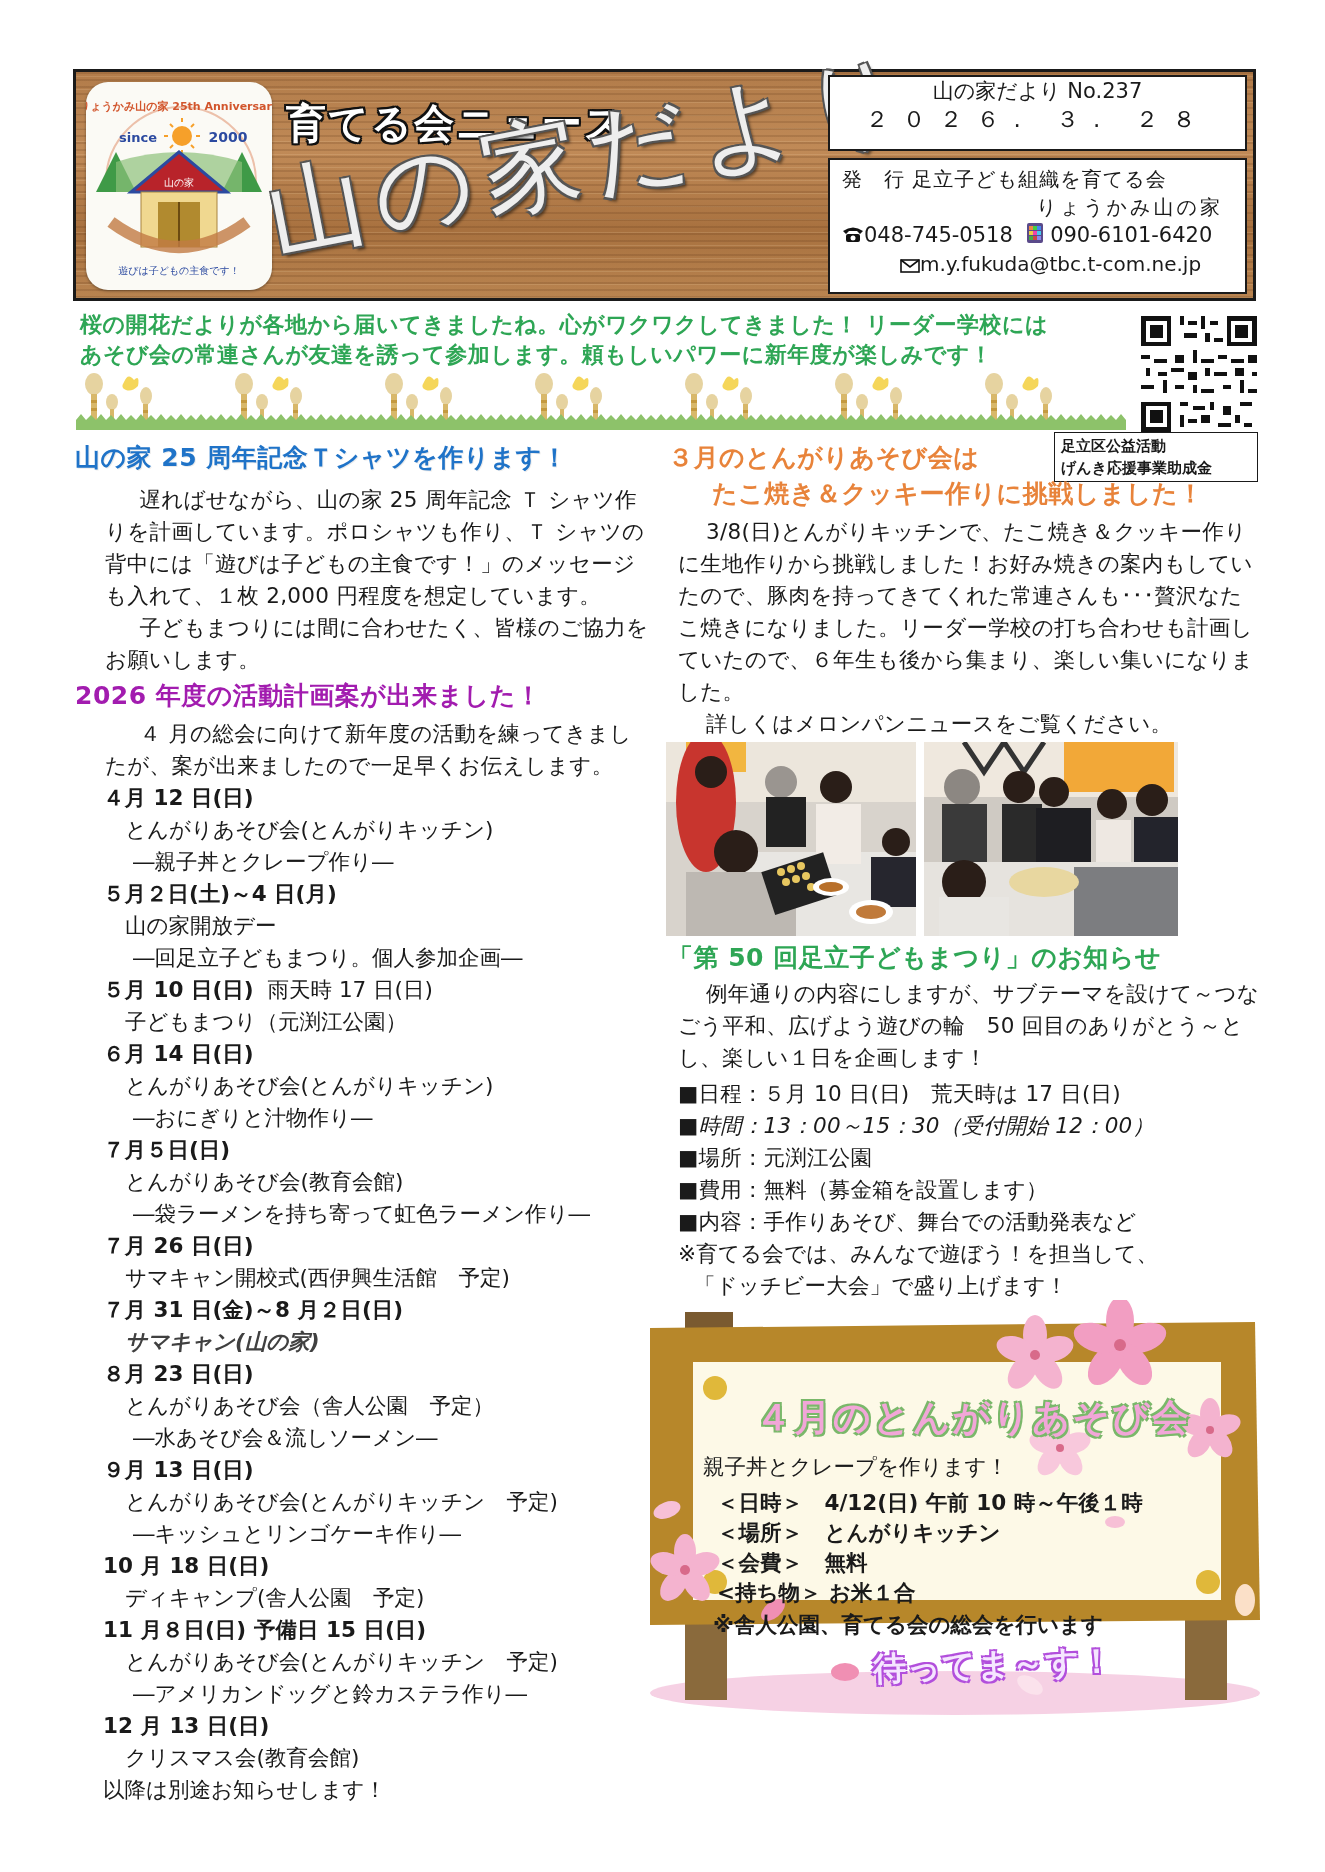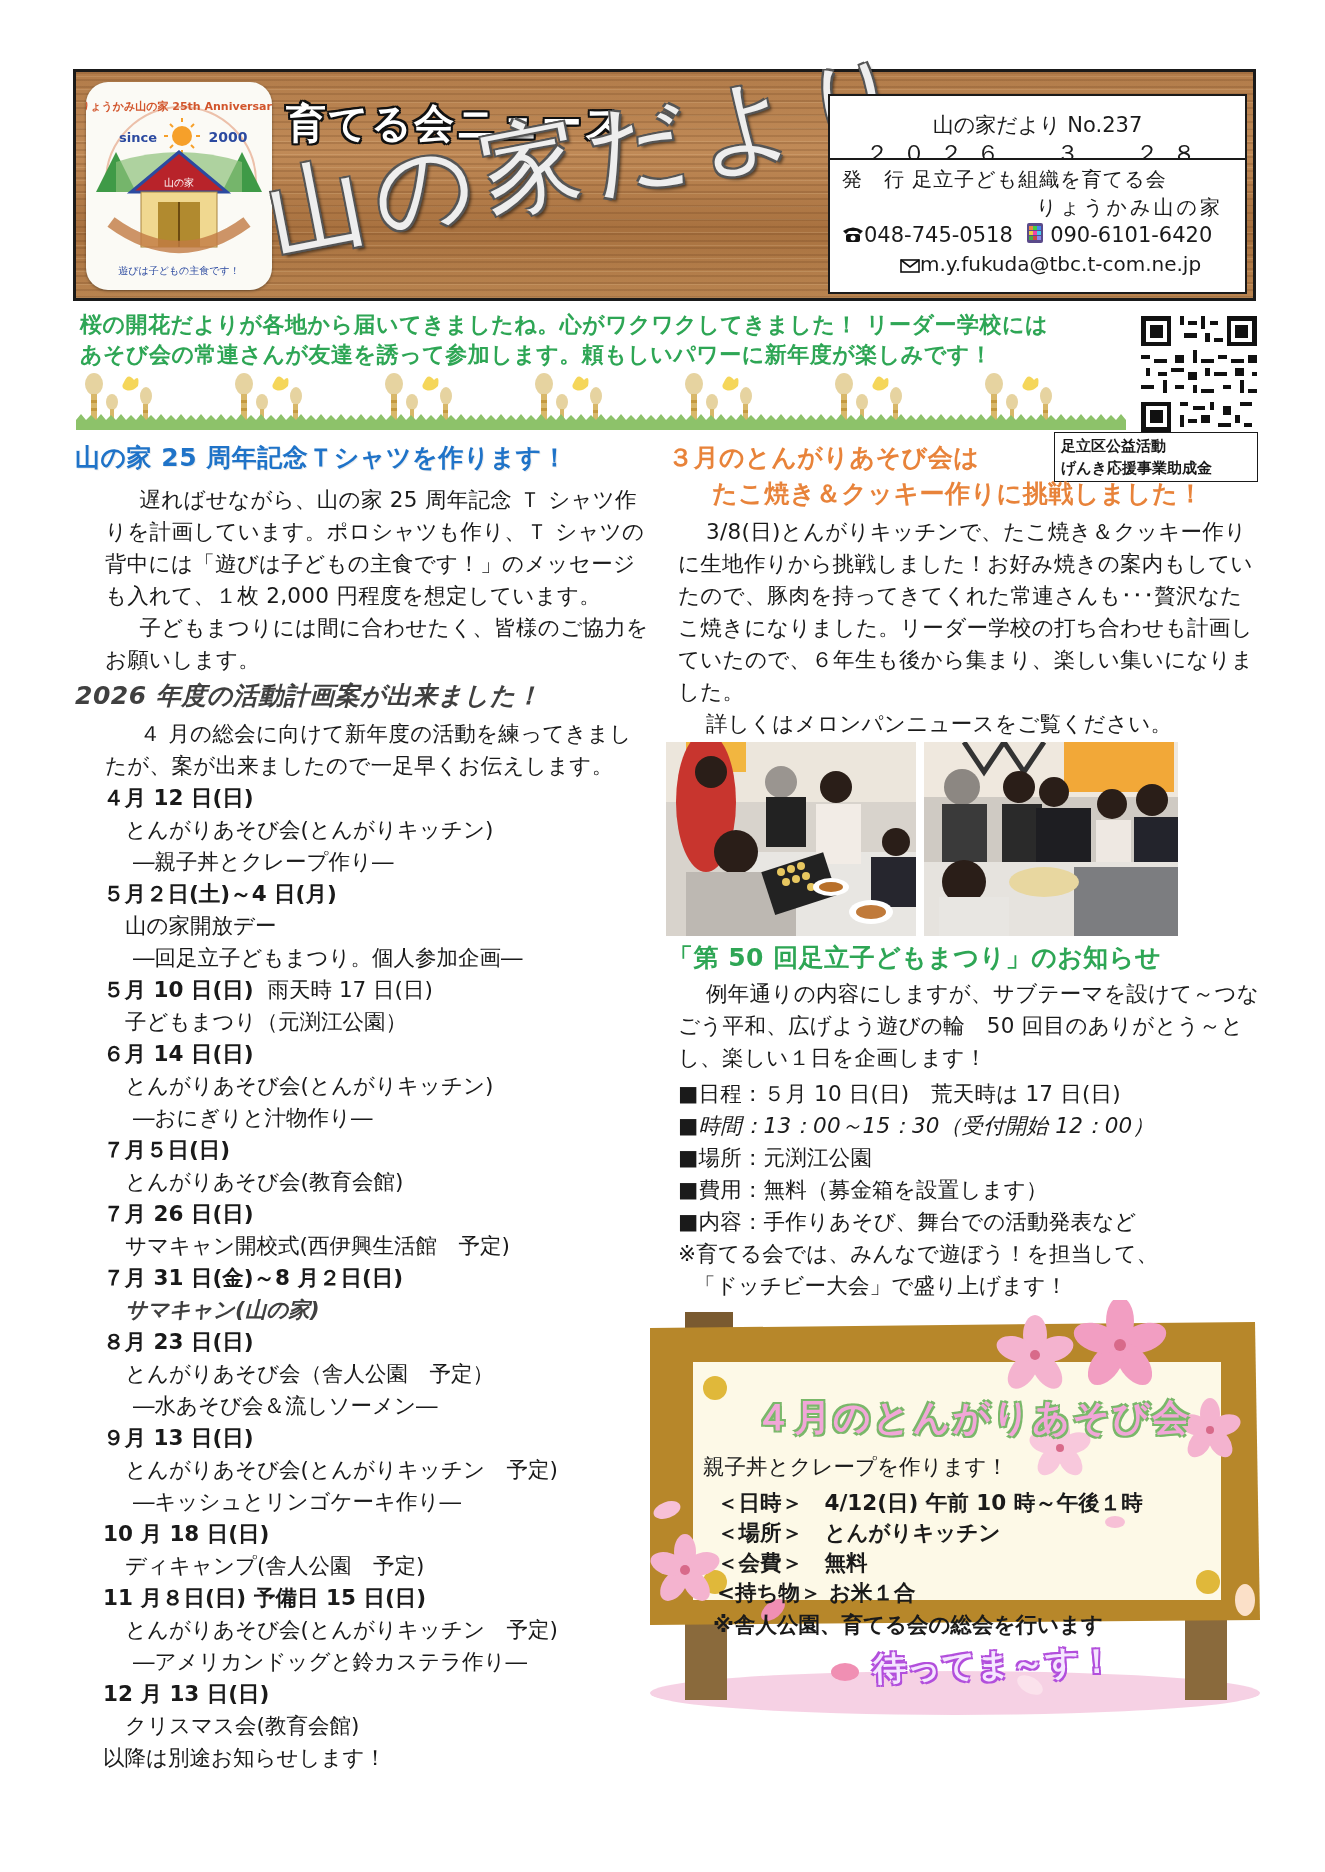--- a/index.html
+++ b/index.html
@@ -27,22 +27,22 @@
     text-shadow: -2px -2px 0 #111, 2px -2px 0 #111, -2px 2px 0 #111, 2px 2px 0 #111, 0 2px 0 #111, 2px 0 0 #111, 0 -2px 0 #111, -2px 0 0 #111;
   }
   .header-title {
     position: absolute; left: 205px; top: 80px; font-size: 98px; color: #eeeeee;
     letter-spacing: 10px; transform: rotate(-11deg); transform-origin: left bottom;
     font-family: "DejaVu Sans", sans-serif; font-weight: normal;
     text-shadow: -2px -2px 0 #555, 2px -2px 0 #555, -2px 2px 0 #555, 2px 2px 0 #555, 3px 4px 3px rgba(0,0,0,0.5);
     white-space: nowrap;
   }
   .issue-box {
-    position: absolute; left: 752px; top: 22px; width: 419px; height: 76px;
-    background: #ffffff; border: 2px solid #1a1a1a; text-align: center; font-size: 21px; line-height: 28px; padding-top: 15px;
+    position: absolute; left: 752px; top: 3px; width: 419px; height: 76px;
+    background: #ffffff; border: 2px solid #1a1a1a; text-align: center; font-size: 21px; line-height: 28px; padding-top: 0;
   }
   .issue-date { letter-spacing: 14px; font-size: 23px; }
   .pub-box {
     position: absolute; left: 752px; top: 86px; width: 419px; height: 136px;
     background: #ffffff; border: 2px solid #1a1a1a; font-size: 20px; line-height: 28px; padding: 5px 12px;
   }
   .pub-line1 { letter-spacing: 1px; }
   .pub-line2 { text-align: right; padding-right: 10px; letter-spacing: 3px; }
   .pub-line3 { white-space: nowrap; font-size: 21px; }
   .pub-line4 { padding-left: 58px; font-size: 20px; }
@@ -63,21 +63,21 @@
   
   .col { position: absolute; font-size: 21.5px; line-height: 32px; }
   .col-left { left: 75px; top: 440px; width: 575px; }
   .col-right { left: 668px; top: 440px; width: 590px; }
 
   .h-blue, .h-red, .h-orange, .h-green {
     font-weight: bold; font-size: 25px; line-height: 36px; letter-spacing: 0.5px;
     font-family: "DejaVu Sans", sans-serif;
   }
   .h-blue { color: #1f73c8; text-shadow: 1px 1px 0 rgba(0,0,0,0.08); }
-  .h-red { color: #404040; font-style: italic; }
+  .h-red { color: #a21caf; }
   .h-orange { color: #e8833a; }
   .h-green { color: #2ea655; }
 
   .para { text-indent: 1.6em; padding-left: 30px; letter-spacing: 0.3px; }
   .para-r { text-indent: 1.3em; padding-left: 10px; letter-spacing: 0.3px; }
 
   .sched-date { font-weight: bold; padding-left: 28px; font-size: 21.5px; }
   .sched-date .extra { font-weight: normal; margin-left: 14px; }
   .sched-date .extra-b { font-weight: bold; margin-left: 8px; }
   .sched-place { padding-left: 50px; }
@@ -314,20 +314,21 @@
       <div class="sched-place">子どもまつり（元渕江公園）</div>
     </div>
     <div>
       <div class="sched-date">６月 14 日(日)</div>
       <div class="sched-place">とんがりあそび会(とんがりキッチン)</div>
       <div class="sched-note">―おにぎりと汁物作り―</div>
     </div>
     <div>
       <div class="sched-date">７月５日(日)</div>
       <div class="sched-place">とんがりあそび会(教育会館)</div>
+      <div class="sched-note">―袋ラーメンを持ち寄って虹色ラーメン作り―</div>
     </div>
     <div>
       <div class="sched-date">７月 26 日(日)</div>
       <div class="sched-place">サマキャン開校式(西伊興生活館　予定)</div>
     </div>
     <div>
       <div class="sched-date">７月 31 日(金)～8 月２日(日)</div>
       <div class="sched-place red">サマキャン(山の家)</div>
     </div>
     <div>

